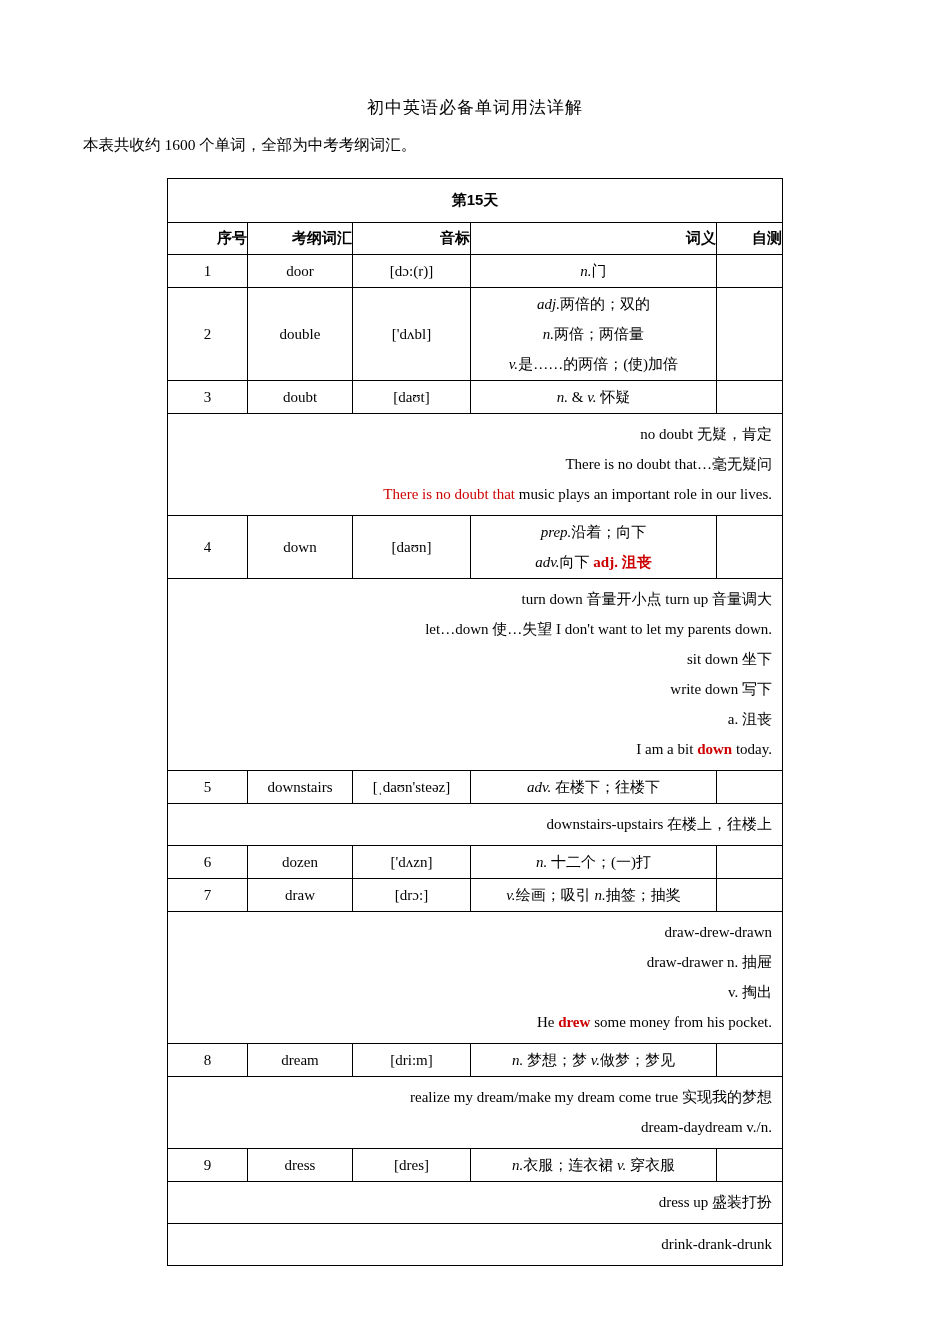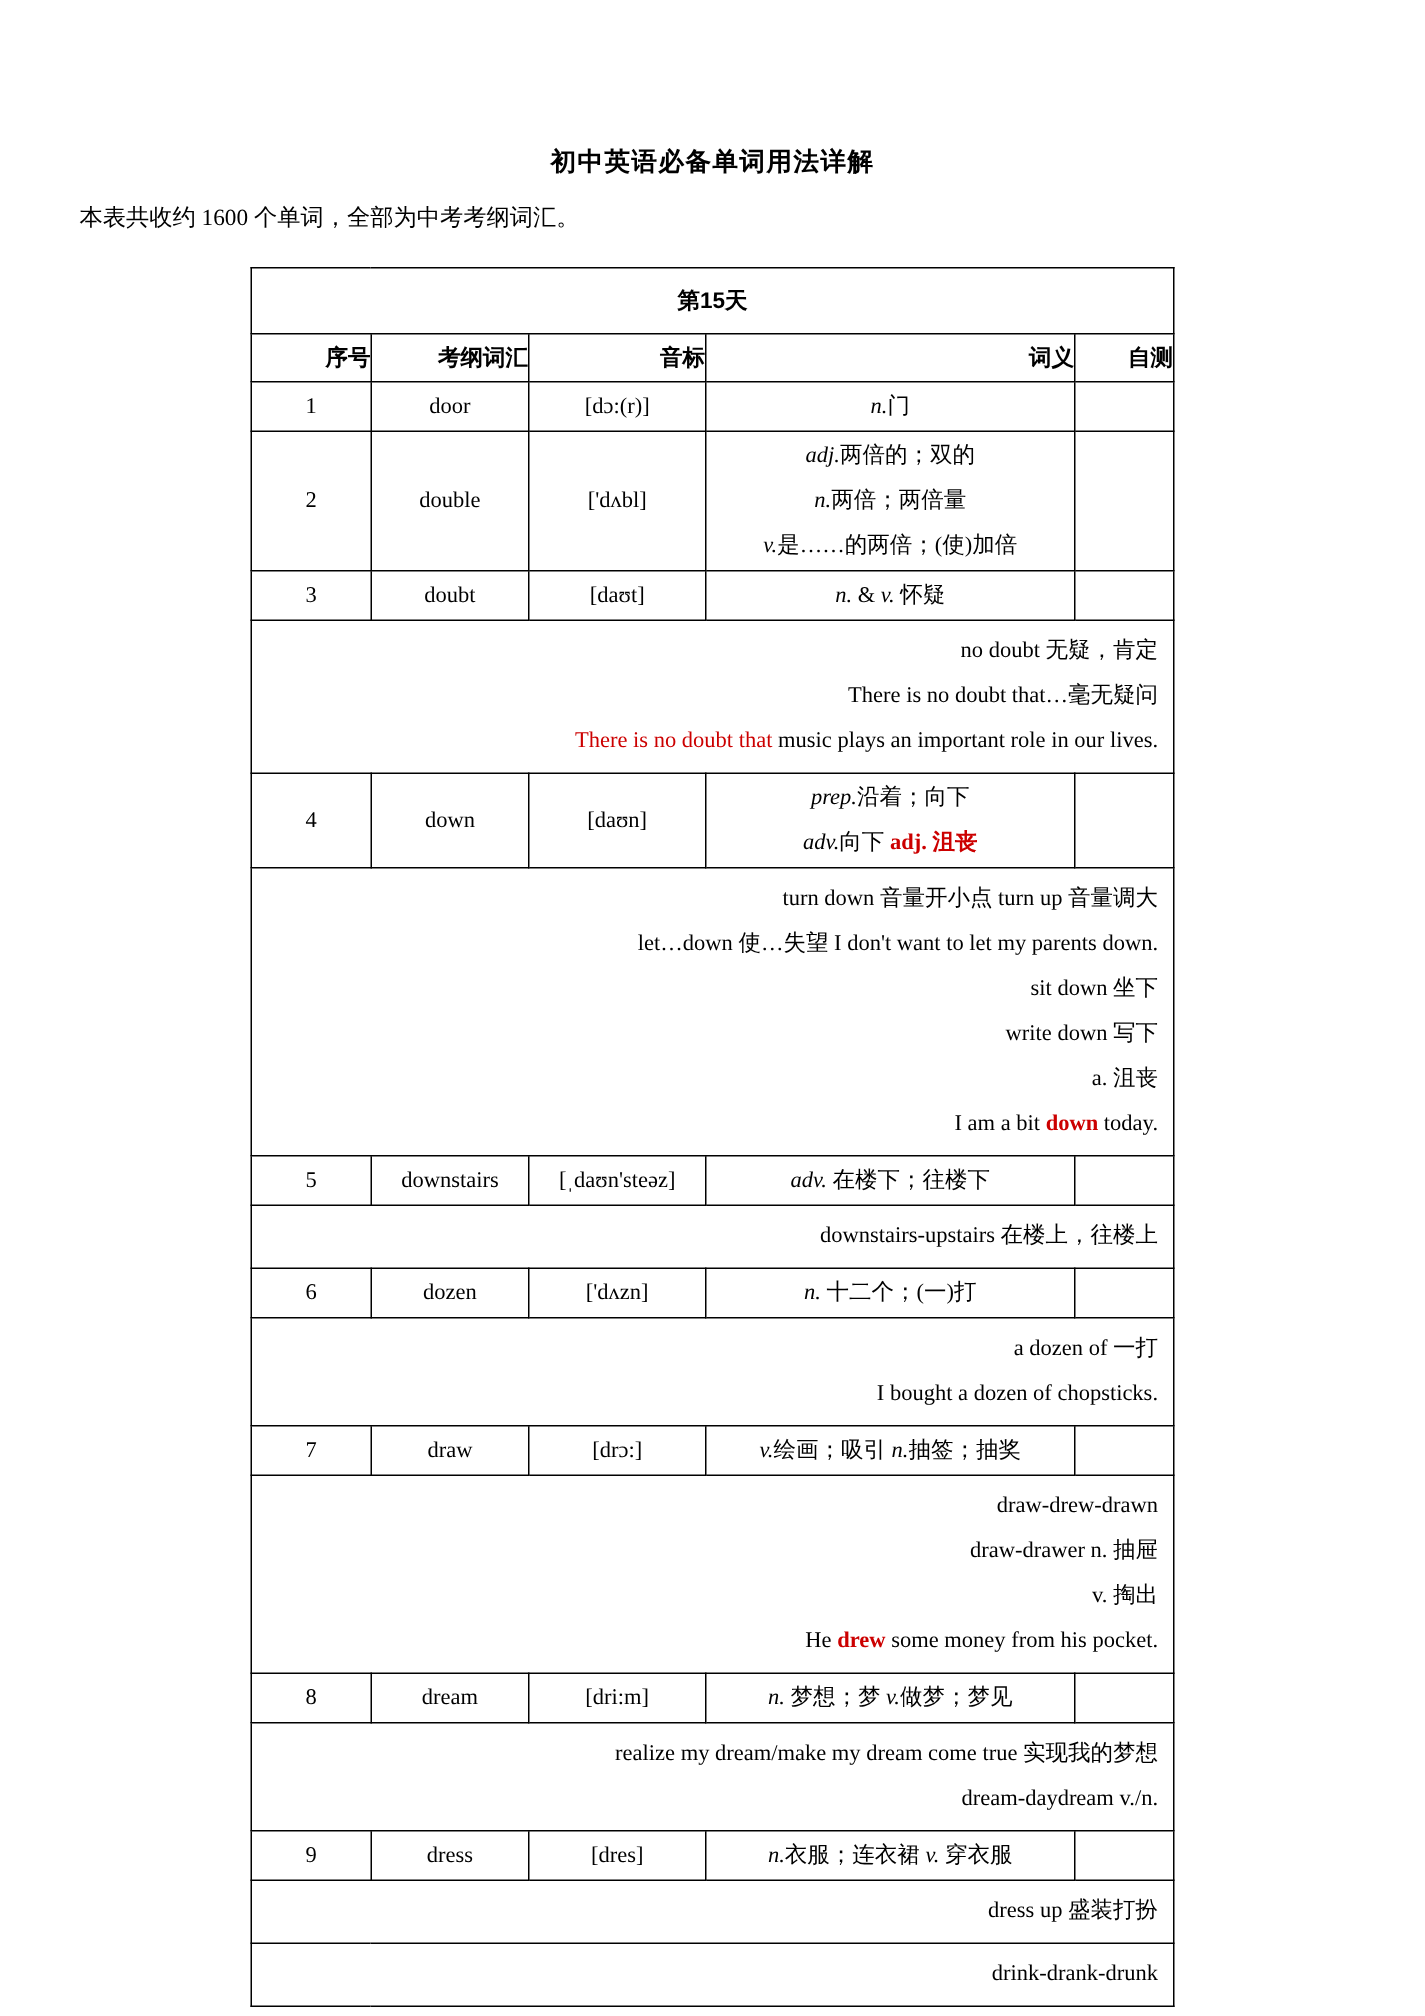--- a/index.html
+++ b/index.html
@@ -6,27 +6,27 @@
   html,body { background:#ffffff; }
   body {
     width:950px; min-height:1344px;
     font-family:"Liberation Serif","DejaVu Serif",serif;
     color:#000;
   }
   .page { padding-top:96px; }
   .title {
     text-align:center;
     font-family:"Liberation Sans","DejaVu Sans",sans-serif;
-    font-weight:bold;
+    font-weight:normal;
     font-size:17px;
     letter-spacing:1px;
   }
   .intro {
     font-size:15.5px;
-    margin:16px 0 22px 53px;
+    margin:16px 0 22px 83px;
   }
   table.vocab {
     width:615px;
     margin:0 auto;
     border-collapse:collapse;
     table-layout:fixed;
   }
   table.vocab td, table.vocab th {
     border:1px solid #000;
     font-size:15px;
@@ -157,26 +157,20 @@
         </tr>
         <tr class="word-row">
           <td>6</td>
           <td>dozen</td>
           <td>['dʌzn]</td>
           <td class="meaning">
             <div class="mline"><span class="it">n.</span><span> 十二个；(一)打</span></div>
           </td>
           <td></td>
         </tr>
-        <tr class="note-row">
-          <td class="note" colspan="5">
-            <div class="nline"><span>a dozen of 一打</span></div>
-            <div class="nline"><span>I bought a dozen of chopsticks.</span></div>
-          </td>
-        </tr>
         <tr class="word-row">
           <td>7</td>
           <td>draw</td>
           <td>[drɔ:]</td>
           <td class="meaning">
             <div class="mline"><span class="it">v.</span><span>绘画；吸引 </span><span class="it">n.</span><span>抽签；抽奖</span></div>
           </td>
           <td></td>
         </tr>
         <tr class="note-row">

